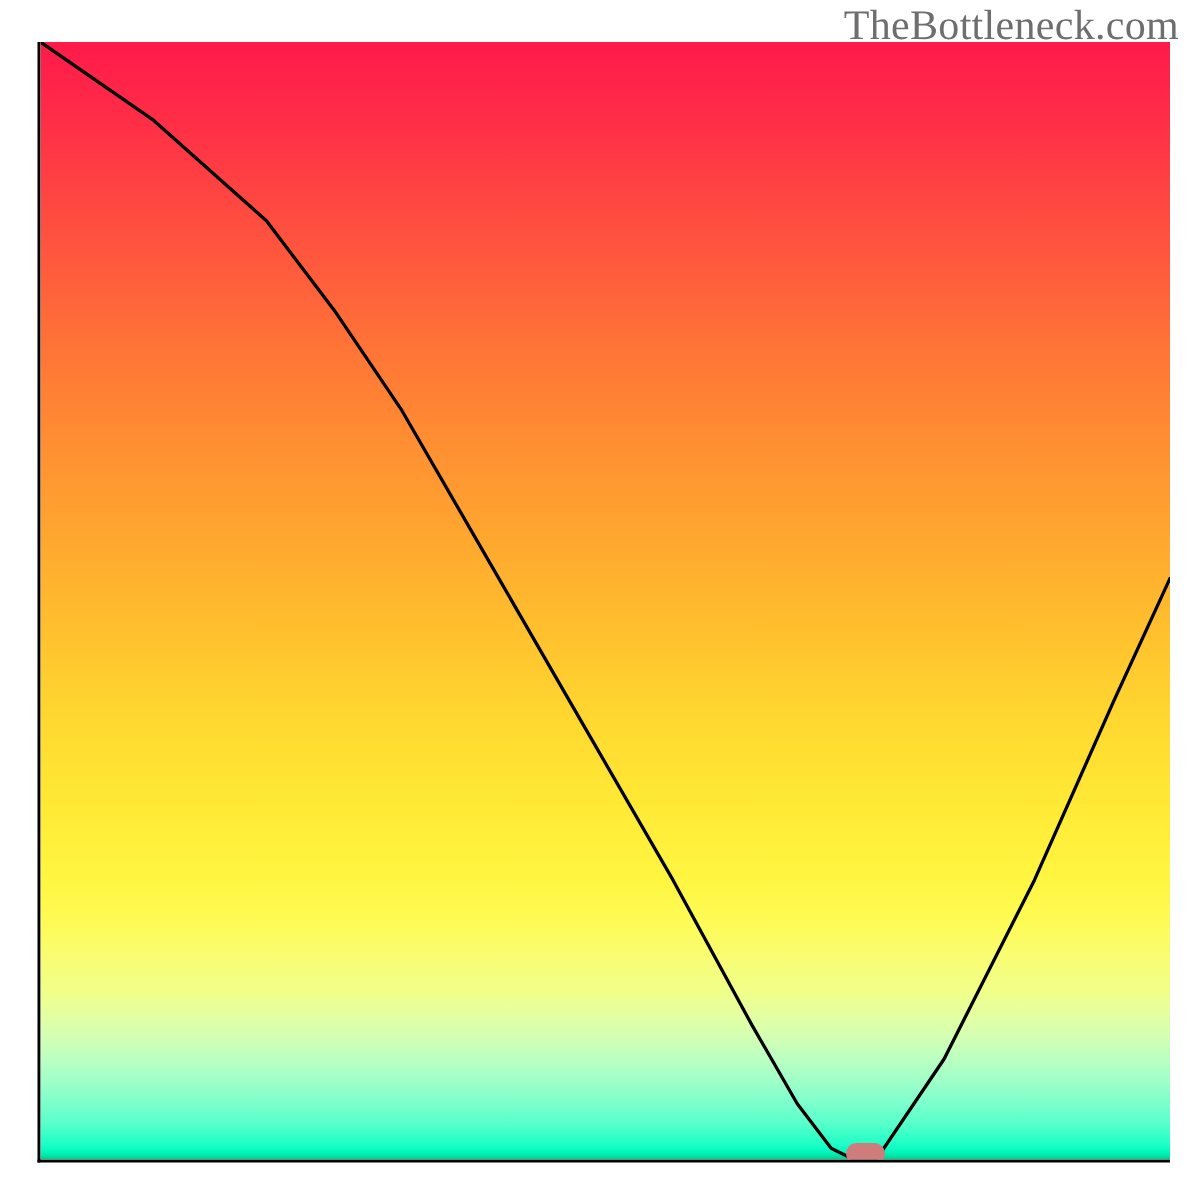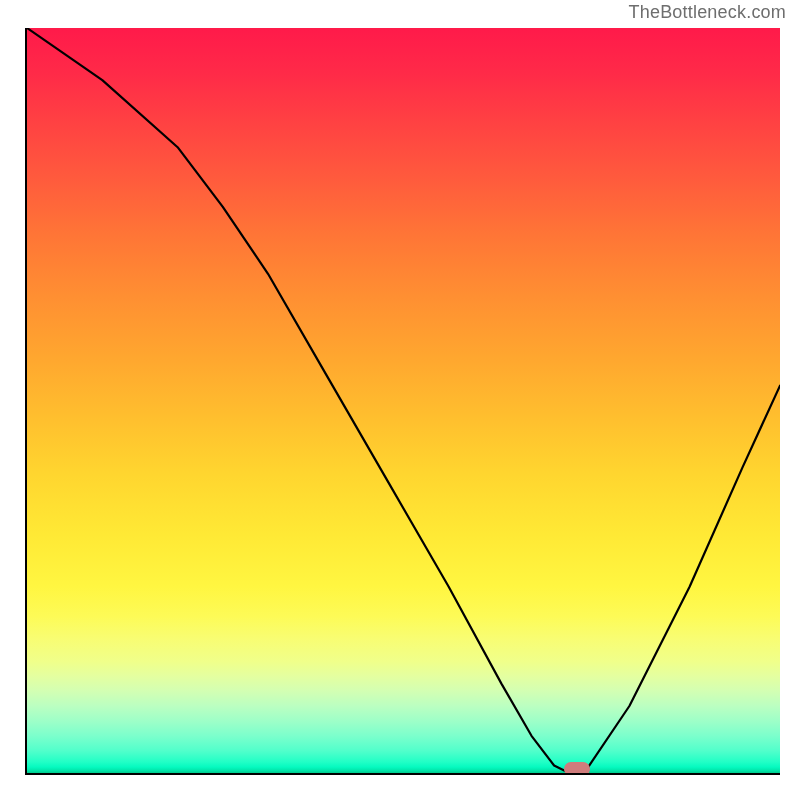--- a/index.html
+++ b/index.html
@@ -13,22 +13,22 @@
   .chart-wrap {
     position: relative;
     width: 800px;
     height: 800px;
     box-sizing: border-box;
   }
   .watermark {
     position: absolute;
     top: 2px;
     right: 14px;
-    font-family: Liberation Sans, sans-serif;
-    font-size: 18px;
+    font-family: Liberation Serif, serif;
+    font-size: 28px;
     color: #6e6e6e;
     font-weight: 400;
     letter-spacing: 0.2px;
     user-select: none;
     z-index: 5;
   }
   .plot-area {
     position: absolute;
     left: 25px;
     top: 28px;

